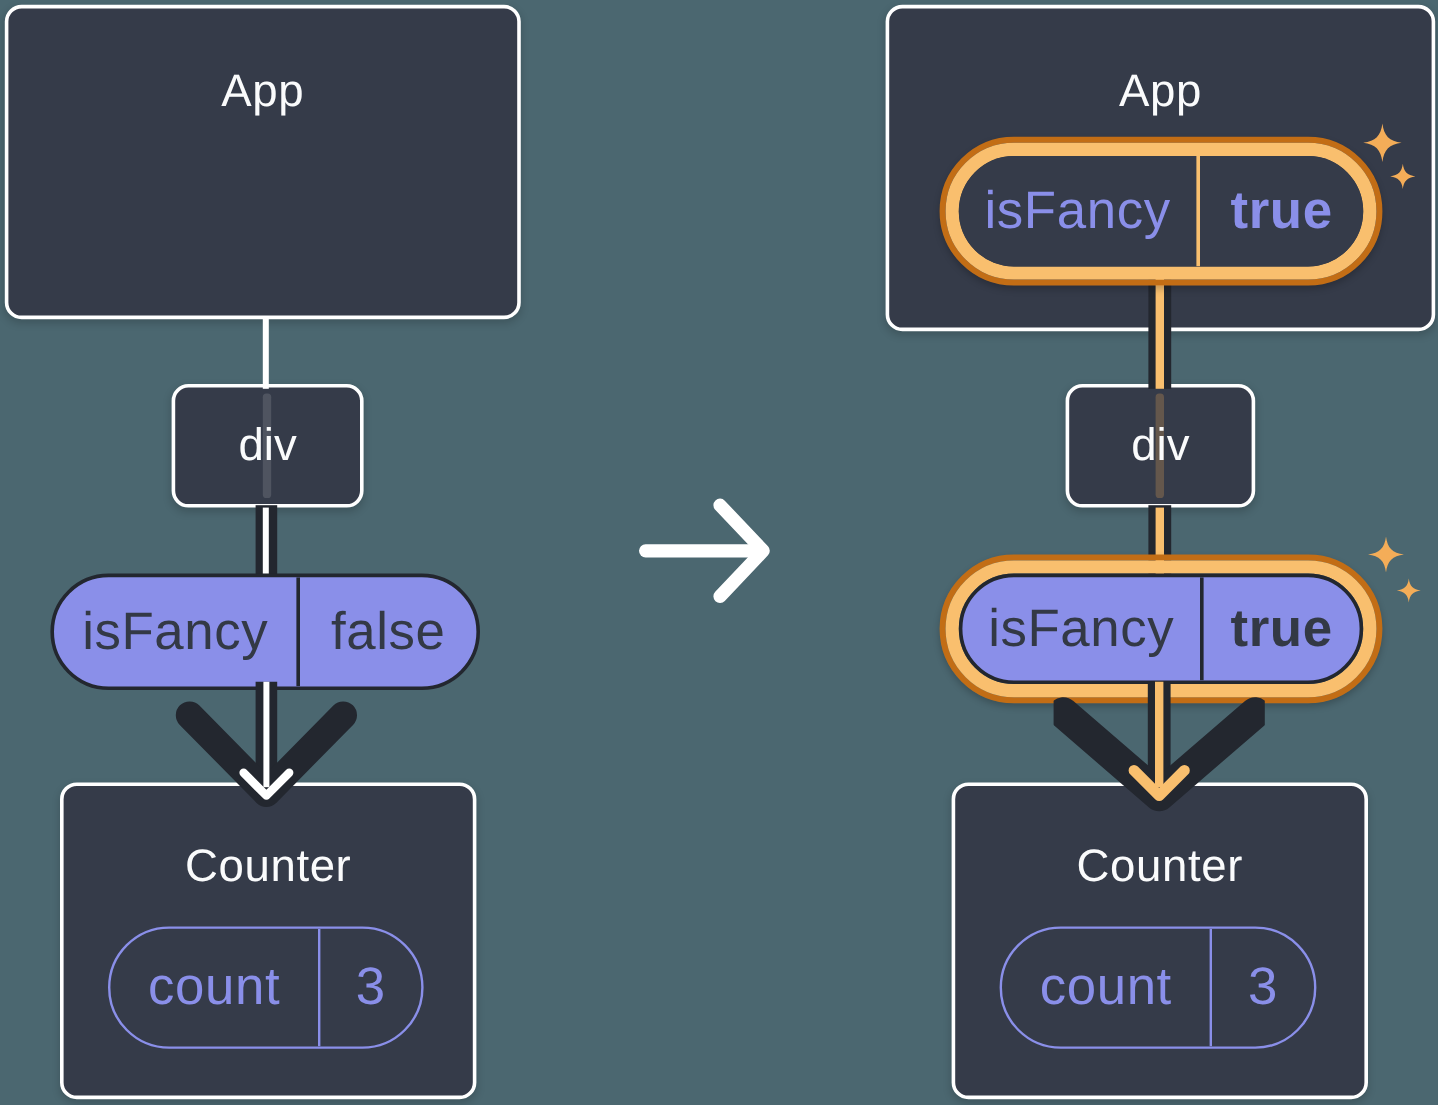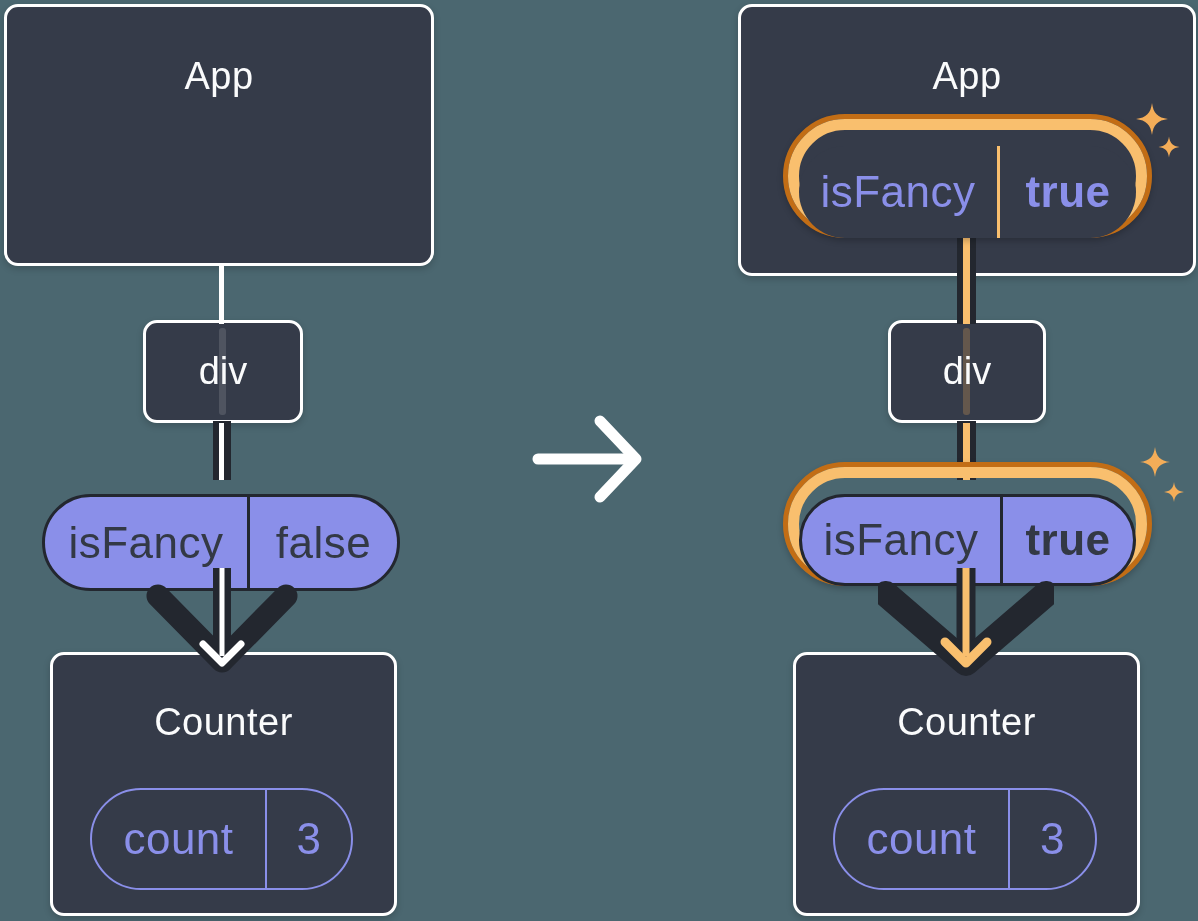--- a/index.html
+++ b/index.html
@@ -21,21 +21,21 @@
   .panel-title{
     position:absolute;left:0;right:0;text-align:center;
     color:#FAFBFC;font-size:38px;font-weight:500;letter-spacing:.5px;
   }
   .div-label{
     position:absolute;inset:0;display:flex;align-items:center;justify-content:center;
     color:#FAFBFC;font-size:38px;font-weight:500;z-index:2;
   }
   .stripe{position:absolute;top:5px;bottom:5px;width:7px;border-radius:3px;z-index:1;}
   
-  .pill{display:flex;align-items:stretch;border-radius:999px;overflow:hidden;margin-top:16px;}
+  .pill{display:flex;align-items:stretch;border-radius:999px;overflow:hidden;}
   .pill .cell{display:flex;align-items:center;justify-content:center;
     font-size:44px;letter-spacing:.5px;}
   .pill-outline{border:2.5px solid #8A8FE9;color:#8A8FE9;background:transparent;}
   .pill-outline .cell.v{border-left:2px solid #8A8FE9;}
   .pill-filled{background:#8A8FE9;border:3px solid #23272F;color:#333945;}
   .pill-filled .cell.v{border-left:3px solid #23272F;}
   
   .ring-outer{border:5px solid #C26D15;border-radius:999px;z-index:3;
     box-shadow:0 3px 6px rgba(0,0,0,.22);}
   .ring-inner{border:11px solid #F9BF6E;border-radius:999px;width:100%;height:100%;box-sizing:border-box;}

